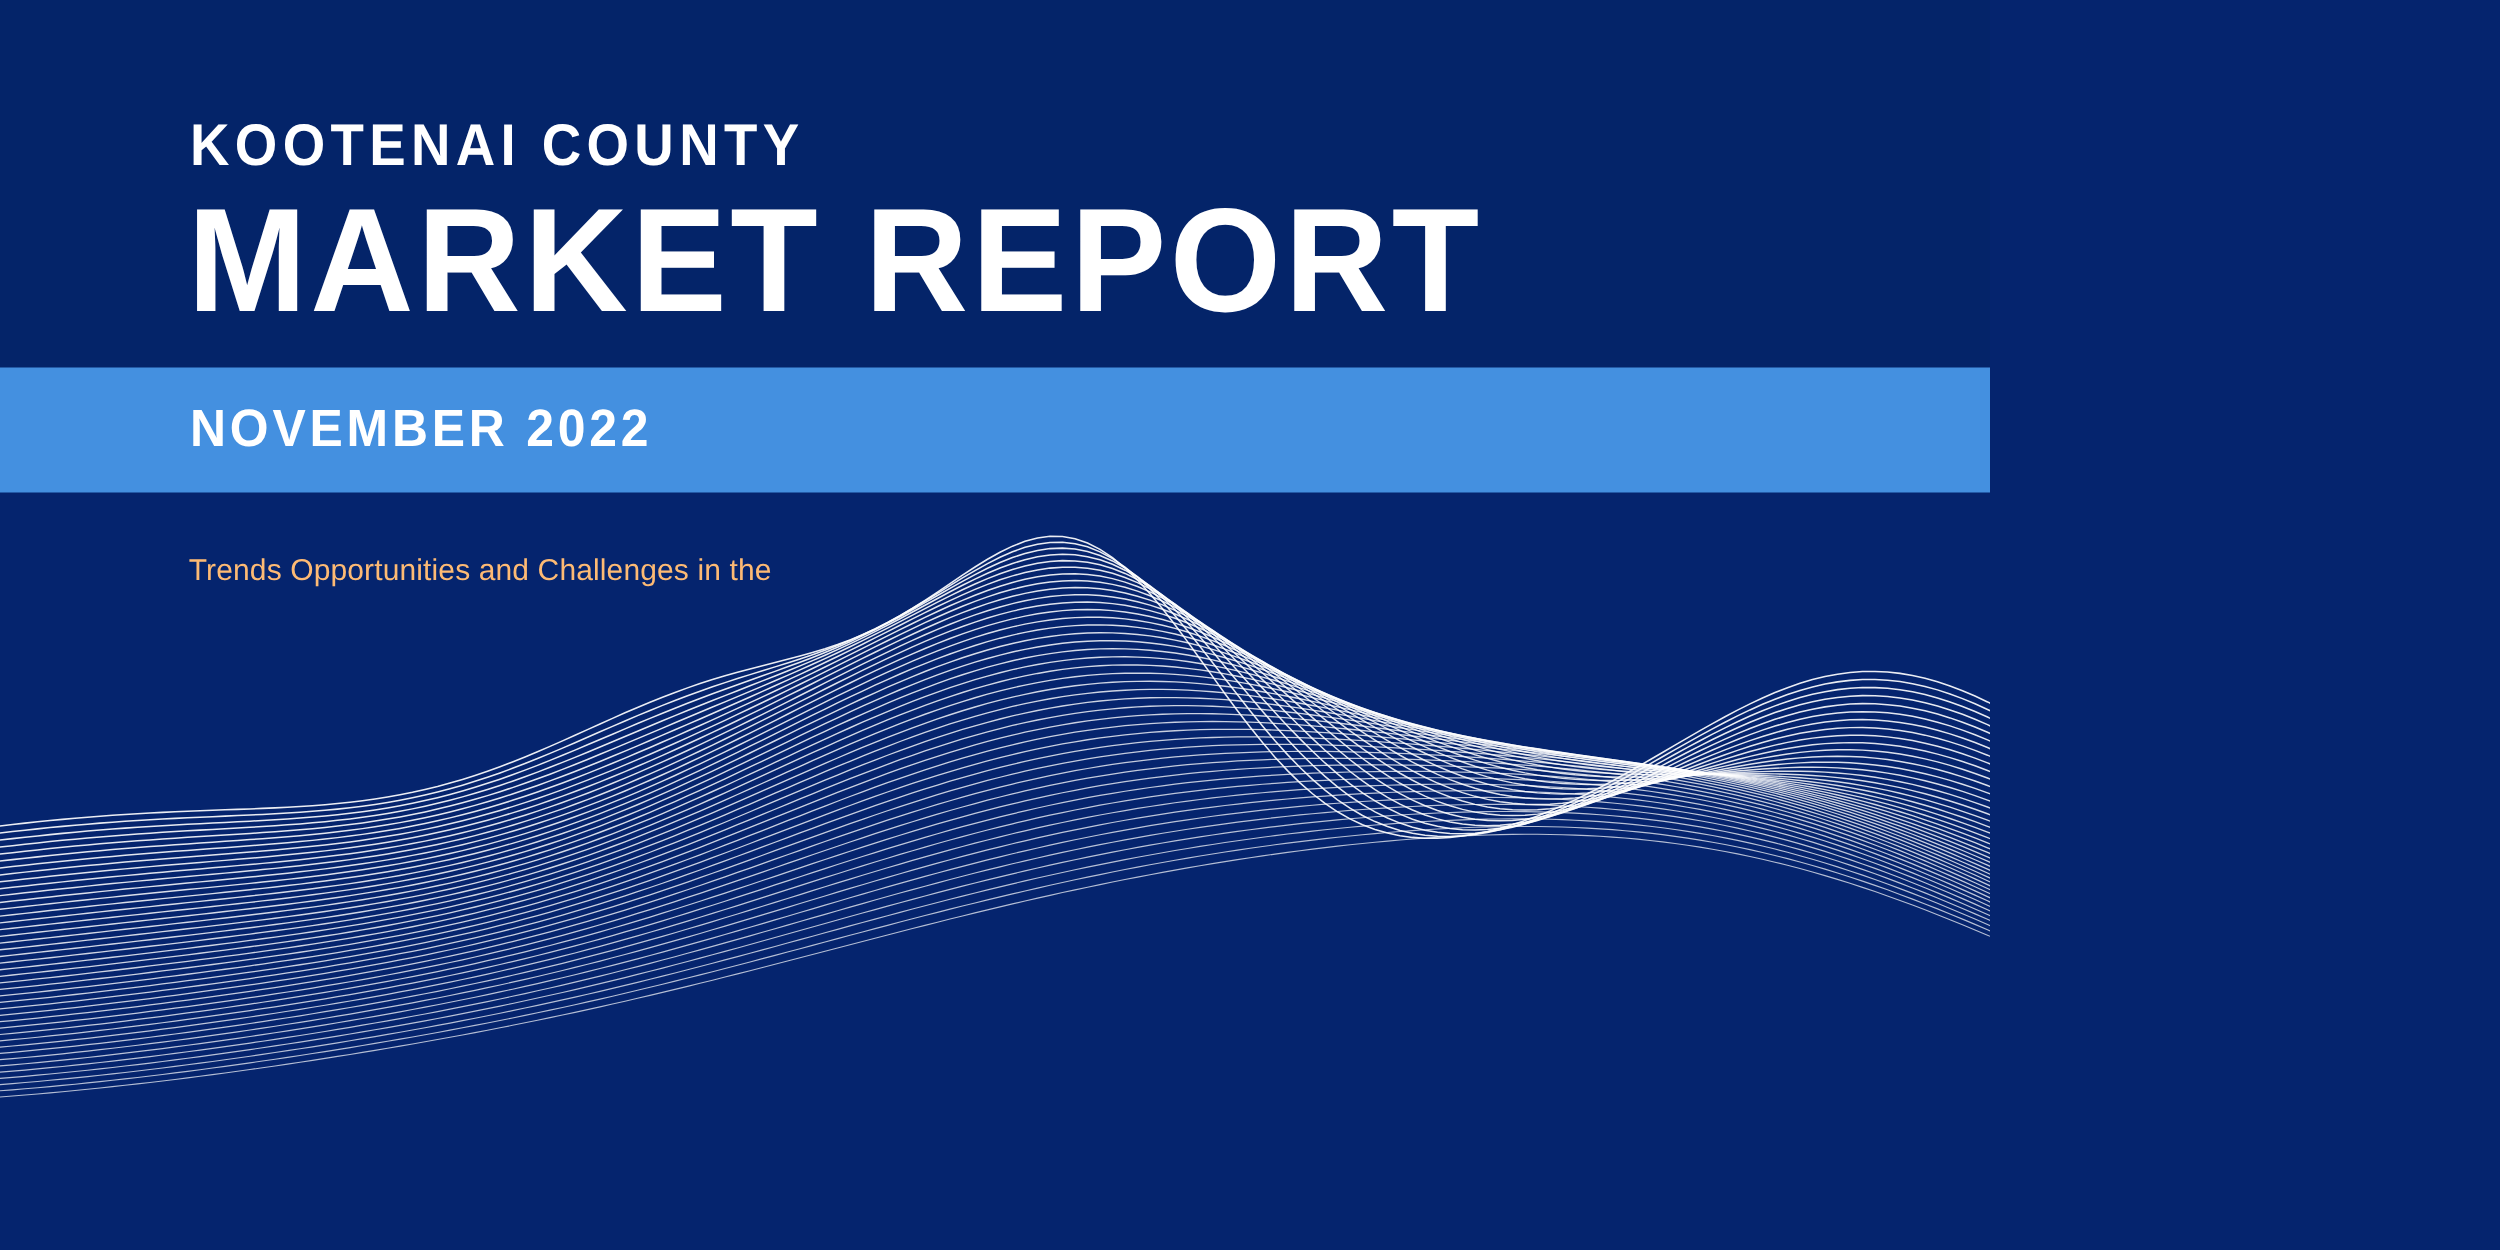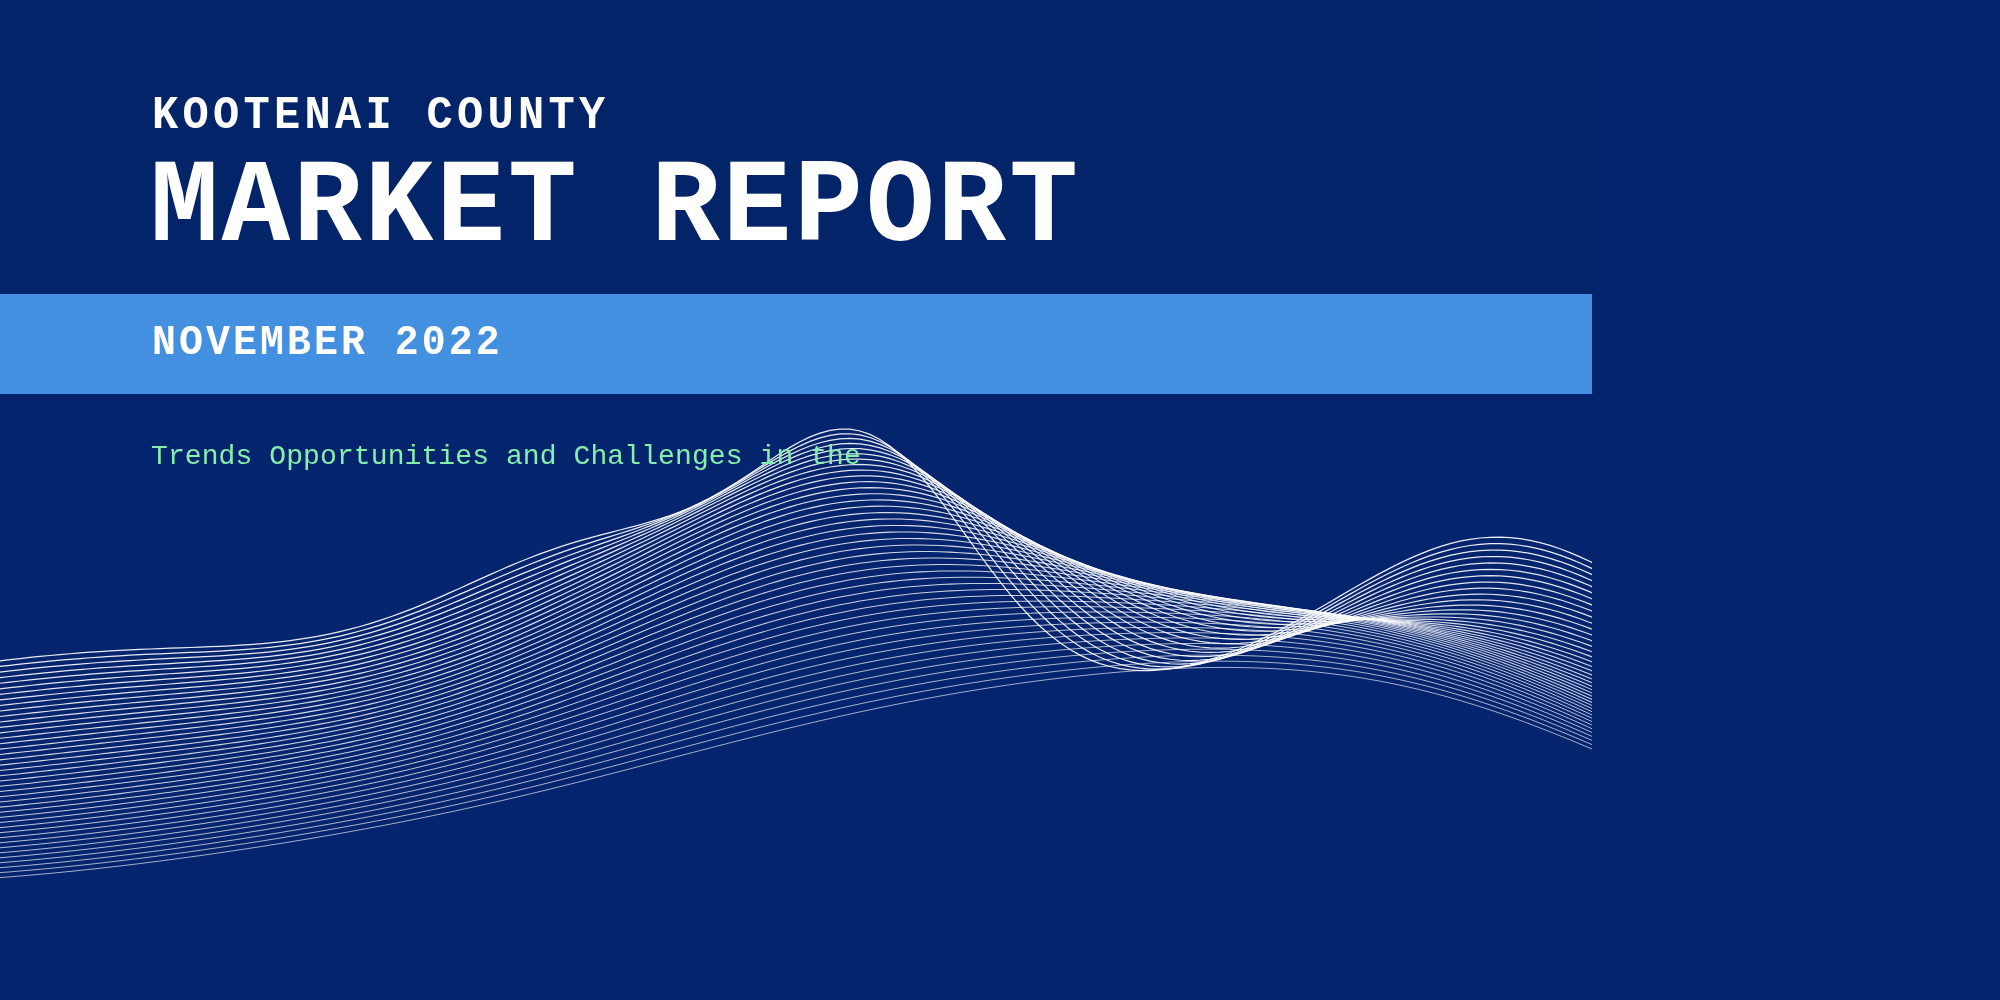--- a/index.html
+++ b/index.html
@@ -7,21 +7,21 @@
     margin: 0;
     padding: 0;
     background: #05246e;
   }
   #page {
     position: relative;
     width: 1592px;
     height: 1000px;
     overflow: hidden;
     background: #05246e;
-    font-family: Liberation Mono, monospace;
+    font-family: Liberation Sans, sans-serif;
     text-align: center;
   }
 
   
   .bg-base {
     position: absolute;
     inset: 0;
     background: #05246e;
   }
   .bg-header-block {
@@ -89,23 +89,23 @@
     color: #ffffff;
     line-height: 1;
     white-space: nowrap;
     transform: scaleX(0.95);
     transform-origin: left top;
   }
   .subtitle {
     position: absolute;
     left: 151px;
     top: 437px;
-    font-size: 28px;
+    font-size: 24px;
     font-weight: 400;
-    color: #86efac;
+    color: #fdba74;
     line-height: 40px;
     white-space: nowrap;
     letter-spacing: 0.1px;
   }
   .subtitle .line { display: block; }
 </style>
 </head>
 <body>
 
 <div id="page">

